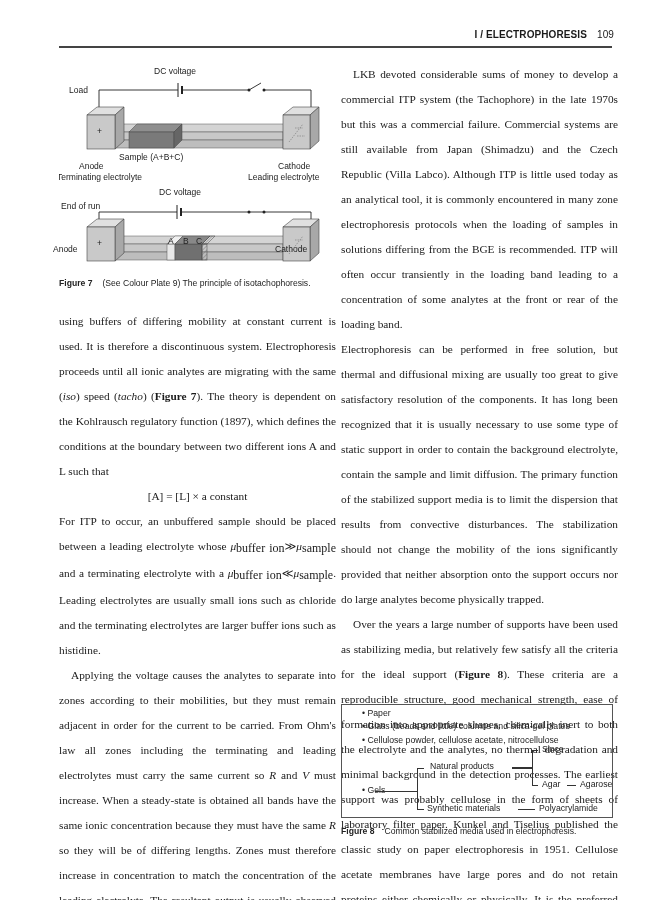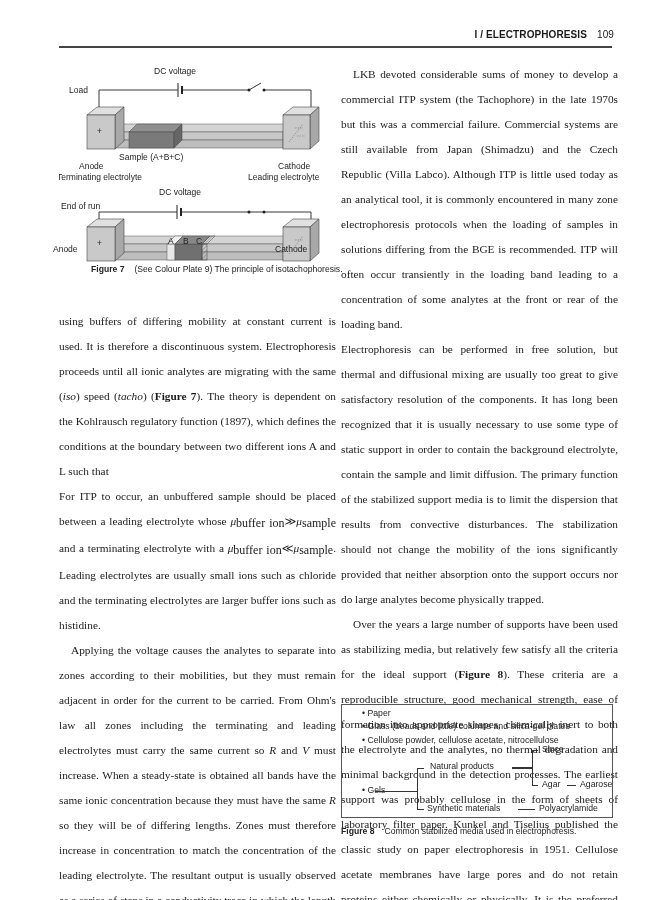--- a/index.html
+++ b/index.html
@@ -124,26 +124,27 @@
 
 <svg style="position:absolute; left:59px; top:262px;" width="277" height="0"></svg>
 <div style="position:absolute; left:59px; top:236px; width:277px; height:16px; font-family:'Liberation Sans',sans-serif; font-size:8.5px; color:#222;">
   <span style="position:absolute; left:109px; top:0;">A</span>
   <span style="position:absolute; left:124px; top:0;">B</span>
   <span style="position:absolute; left:137px; top:0;">C</span>
   <span style="position:absolute; left:-6px; top:8px;">Anode</span>
   <span style="position:absolute; left:216px; top:8px;">Cathode</span>
 </div>
 
-<div class="caption" style="position:absolute; left:59px; top:264px; width:277px;margin-left:32px;">
+<div class="caption" style="position:absolute; left:59px; top:278px; width:277px;">
   <b>Figure 7</b><span class="gap"></span><span>(See Colour Plate 9) The principle of isotachophoresis.</span>
 </div>
 
 <div class="col col-left" style="top:309px;">
   <p><span>using buffers of differing mobility at constant current is used. It is therefore a discontinuous system. Electrophoresis proceeds until all ionic analytes are migrating with the same</span> (<i>iso</i>) <span>speed</span> (<i>tacho</i>) (<b>Figure 7</b>)<span>. The theory is dependent on the Kohlrausch regulatory function (1897), which defines the conditions at the boundary between two different ions A and L such that</span></p>
+  <p class="equation">[A] = [L] × a constant</p>
   <p><span>For ITP to occur, an unbuffered sample should be placed between a leading electrolyte whose</span> <span class="mu">μ</span><sub class="s">buffer ion</sub><span>≫</span><span class="mu">μ</span><sub class="s">sample</sub> <span>and a terminating electrolyte with a</span> <span class="mu">μ</span><sub class="s">buffer ion</sub><span>≪</span><span class="mu">μ</span><sub class="s">sample</sub><span>. Leading electrolytes are usually small ions such as chloride and the terminating electrolytes are larger buffer ions such as histidine.</span></p>
   <p class="indent"><span>Applying the voltage causes the analytes to separate into zones according to their mobilities, but they must remain adjacent in order for the current to be carried. From Ohm's law all zones including the terminating and leading electrolytes must carry the same current so</span> <i>R</i> <span>and</span> <i>V</i> <span>must increase. When a steady-state is obtained all bands have the same ionic concentration because they must have the same</span> <i>R</i> <span>so they will be of differing lengths. Zones must therefore increase in concentration to match the concentration of the leading electrolyte. The resultant output is usually observed as a series of steps in a conductivity trace in which the length of each band is proportional to the amount of analyte. Since analysts are usually happier looking at peaks, these traces are often differentiated in order to generate a profile with peaks so that the distance between the peaks can be measured. The development time is proportional to the amount of sample injected and to the differences in</span> <i>μ</i> <span>of the sample components.</span></p>
 </div>
 
 <div class="col col-right" style="top:62px;">
   <p class="indent">LKB devoted considerable sums of money to develop a commercial ITP system (the Tachophore) in the late 1970s but this was a commercial failure. Commercial systems are still available from Japan (Shimadzu) and the Czech Republic (Villa Labco). Although ITP is little used today as an analytical tool, it is commonly encountered in many zone electrophoresis protocols when the loading of samples in solutions differing from the BGE is recommended. ITP will often occur transiently in the loading band leading to a concentration of some analytes at the front or rear of the loading band.</p>
   <p>Electrophoresis can be performed in free solution, but thermal and diffusional mixing are usually too great to give satisfactory resolution of the components. It has long been recognized that it is usually necessary to use some type of static support in order to contain the background electrolyte, contain the sample and limit diffusion. The primary function of the stabilized support media is to limit the dispersion that results from convective disturbances. The stabilization should not change the mobility of the ions significantly provided that neither absorption onto the support occurs nor do large analytes become physically trapped.</p>
   <p class="indent"><span>Over the years a large number of supports have been used as stabilizing media, but relatively few satisfy all the criteria for the ideal support (</span><b>Figure 8</b><span>). These criteria are a reproducible structure, good mechanical strength, ease of formation into appropriate shapes, chemically inert to both the electrolyte and the analytes, no thermal degradation and minimal background in the detection processes. The earliest support was probably cellulose in the form of sheets of laboratory filter paper. Kunkel and Tiselius published the classic study on paper electrophoresis in 1951. Cellulose acetate membranes have large pores and do not retain proteins either chemically or physically. It is the preferred membrane for serum protein separations.</span></p>
 </div>
 

